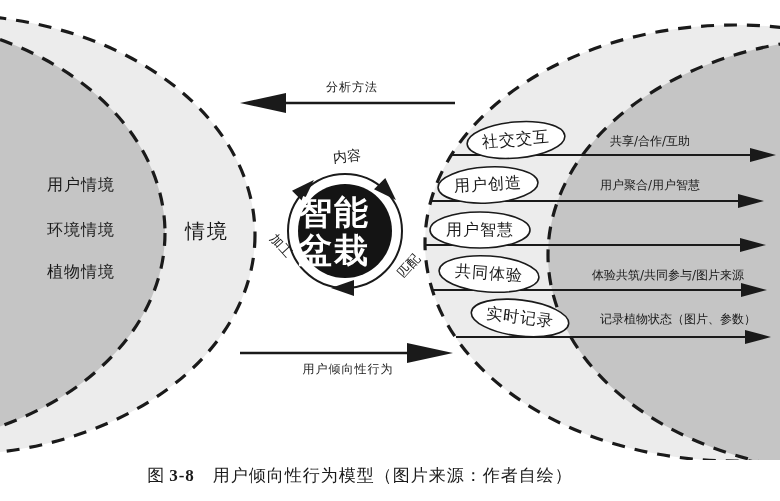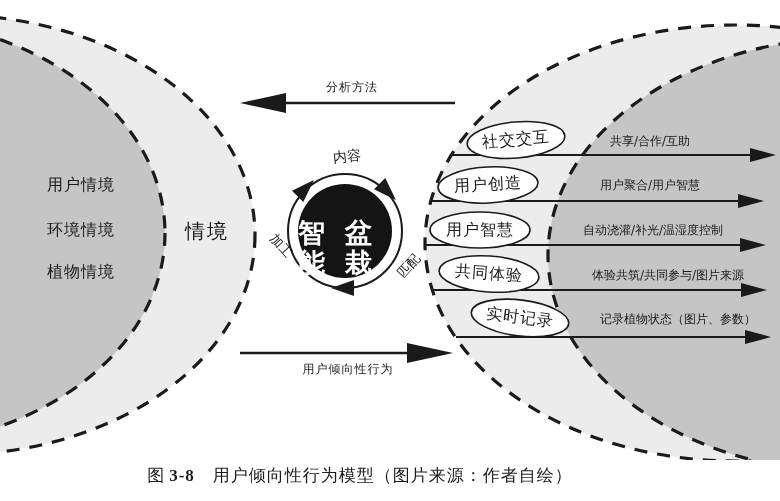--- a/index.html
+++ b/index.html
@@ -17,22 +17,22 @@
   .lbl{position:absolute;white-space:nowrap;transform:translate(-50%,-50%);}
   .left-item{font-size:16px;letter-spacing:1px;}
   .ring-word{font-size:20px;letter-spacing:2px;}
   .flow-label{font-size:12px;font-weight:500;letter-spacing:1px;}
   .tag{font-size:16px;letter-spacing:1px;}
   .detail{font-size:12px;}
   .cycle{font-size:13px;font-weight:500;}
   .core{
     position:absolute;left:298px;top:184px;width:94px;height:94px;
     border-radius:50%;background:var(--core-bg);color:var(--core-text);
-    display:flex;align-items:flex-end;justify-content:center;
-    font-size:27px;font-weight:bold;line-height:1.12;letter-spacing:2px;
+    display:flex;flex-direction:column;align-items:flex-start;justify-content:center;
+    font-size:34px;font-weight:bold;line-height:1.12;letter-spacing:2px;
   }
   .caption{
     position:absolute;left:0;top:464px;width:720px;text-align:center;
     font-family:"Liberation Serif","DejaVu Serif",serif;
     font-size:17px;letter-spacing:1px;
   }
   .caption .num{font-weight:bold;margin:0 4px;}
   .caption .gap{display:inline-block;width:14px;}
 </style>
 </head>
@@ -95,21 +95,20 @@
   <span class="lbl cycle" style="left:409px;top:266px;transform:translate(-50%,-50%) rotate(-48deg);">匹配</span>
 
   <span class="lbl tag" style="left:516px;top:140px;transform:translate(-50%,-50%) rotate(-5deg);">社交交互</span>
   <span class="lbl tag" style="left:488px;top:185px;transform:translate(-50%,-50%) rotate(-3deg);">用户创造</span>
   <span class="lbl tag" style="left:480px;top:230px;">用户智慧</span>
   <span class="lbl tag" style="left:489px;top:274px;transform:translate(-50%,-50%) rotate(4deg);">共同体验</span>
   <span class="lbl tag" style="left:520px;top:318px;transform:translate(-50%,-50%) rotate(7deg);">实时记录</span>
 
   <span class="lbl detail" style="left:650px;top:141px;">共享/合作/互助</span>
   <span class="lbl detail" style="left:650px;top:185px;">用户聚合/用户智慧</span>
-  <span class="lbl detail" style="left:653px;top:230px;">自动浇灌/补光/温湿度控制</span>
   <span class="lbl detail" style="left:668px;top:275px;">体验共筑/共同参与/图片来源</span>
   <span class="lbl detail" style="left:678px;top:319px;">记录植物状态（图片、参数）</span>
 
   <div class="caption">
     <span>图</span><span class="num">3-8</span><span class="gap"></span><span>用户倾向性行为模型（图片来源：作者自绘）</span>
   </div>
 
 </div>
 
 </body></html>

